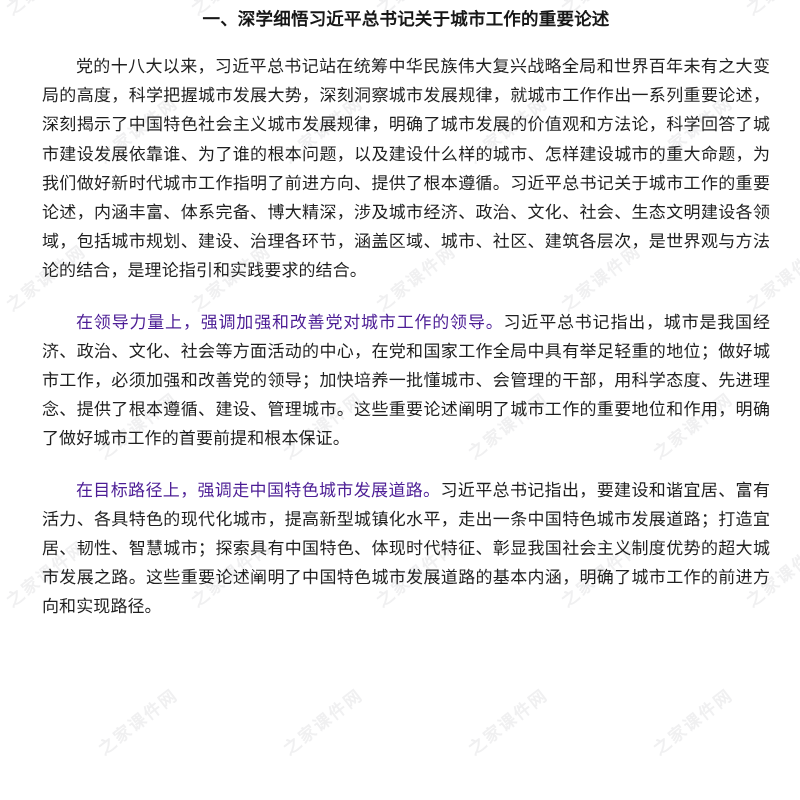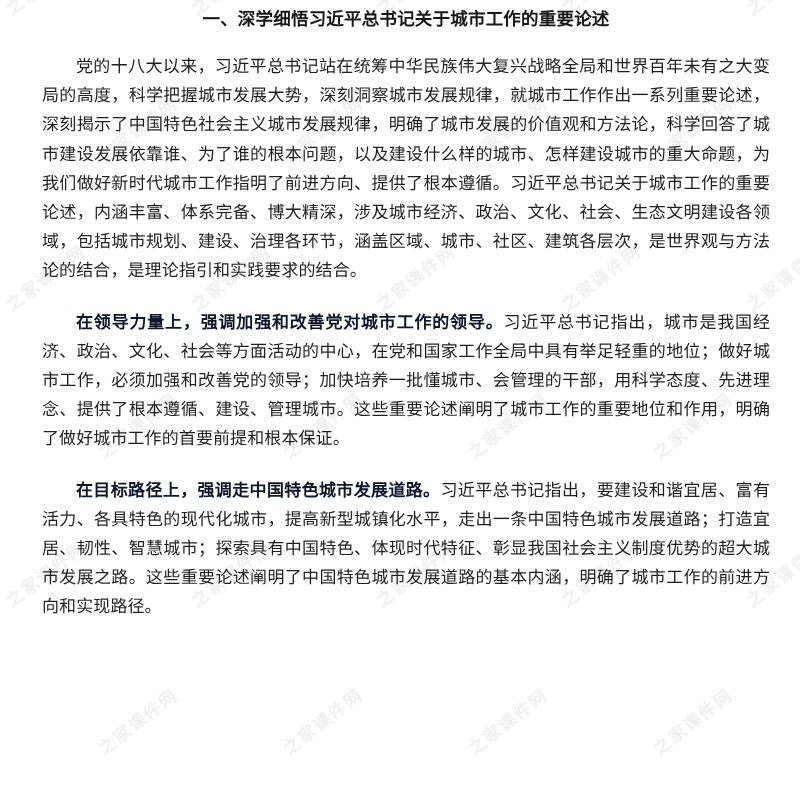--- a/index.html
+++ b/index.html
@@ -70,22 +70,22 @@
     text-justify: inter-ideograph;
     text-indent: 2em;
     letter-spacing: 0.1px;
     color: #1f1f1f;
     position: relative;
     z-index: 10;
     word-break: break-all;
   }
   .para:last-child { margin-bottom: 16px; }
   .para b, .lead {
-    font-weight: 700;
-    color: #0f172a;
+    font-weight: 400;
+    color: #4c1d95;
   }
 </style>
 </head>
 <body>
 
 <div id="watermark-layer">
     <span class="wm" style="left: 0px; top: 0px;">之家课件网</span>
     <span class="wm" style="left: 185px; top: 0px;">之家课件网</span>
     <span class="wm" style="left: 370px; top: 0px;">之家课件网</span>
     <span class="wm" style="left: 555px; top: 0px;">之家课件网</span>

